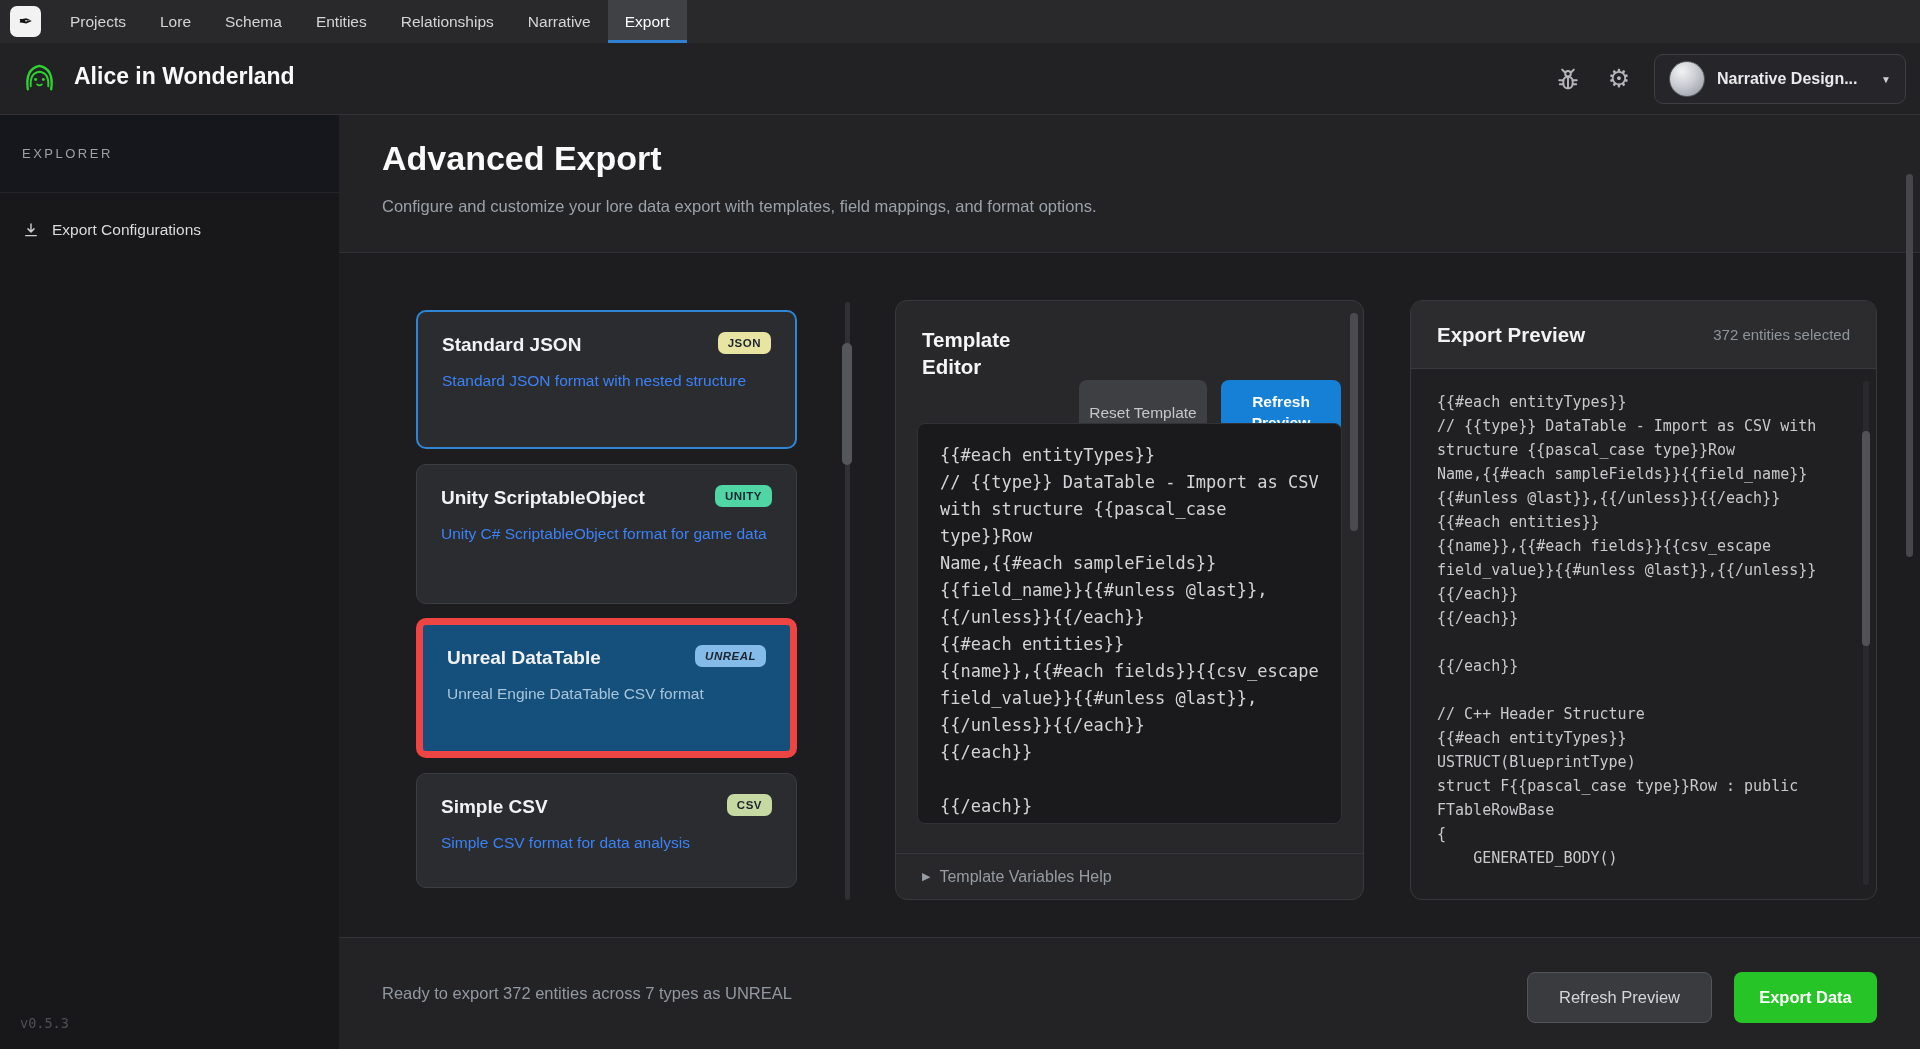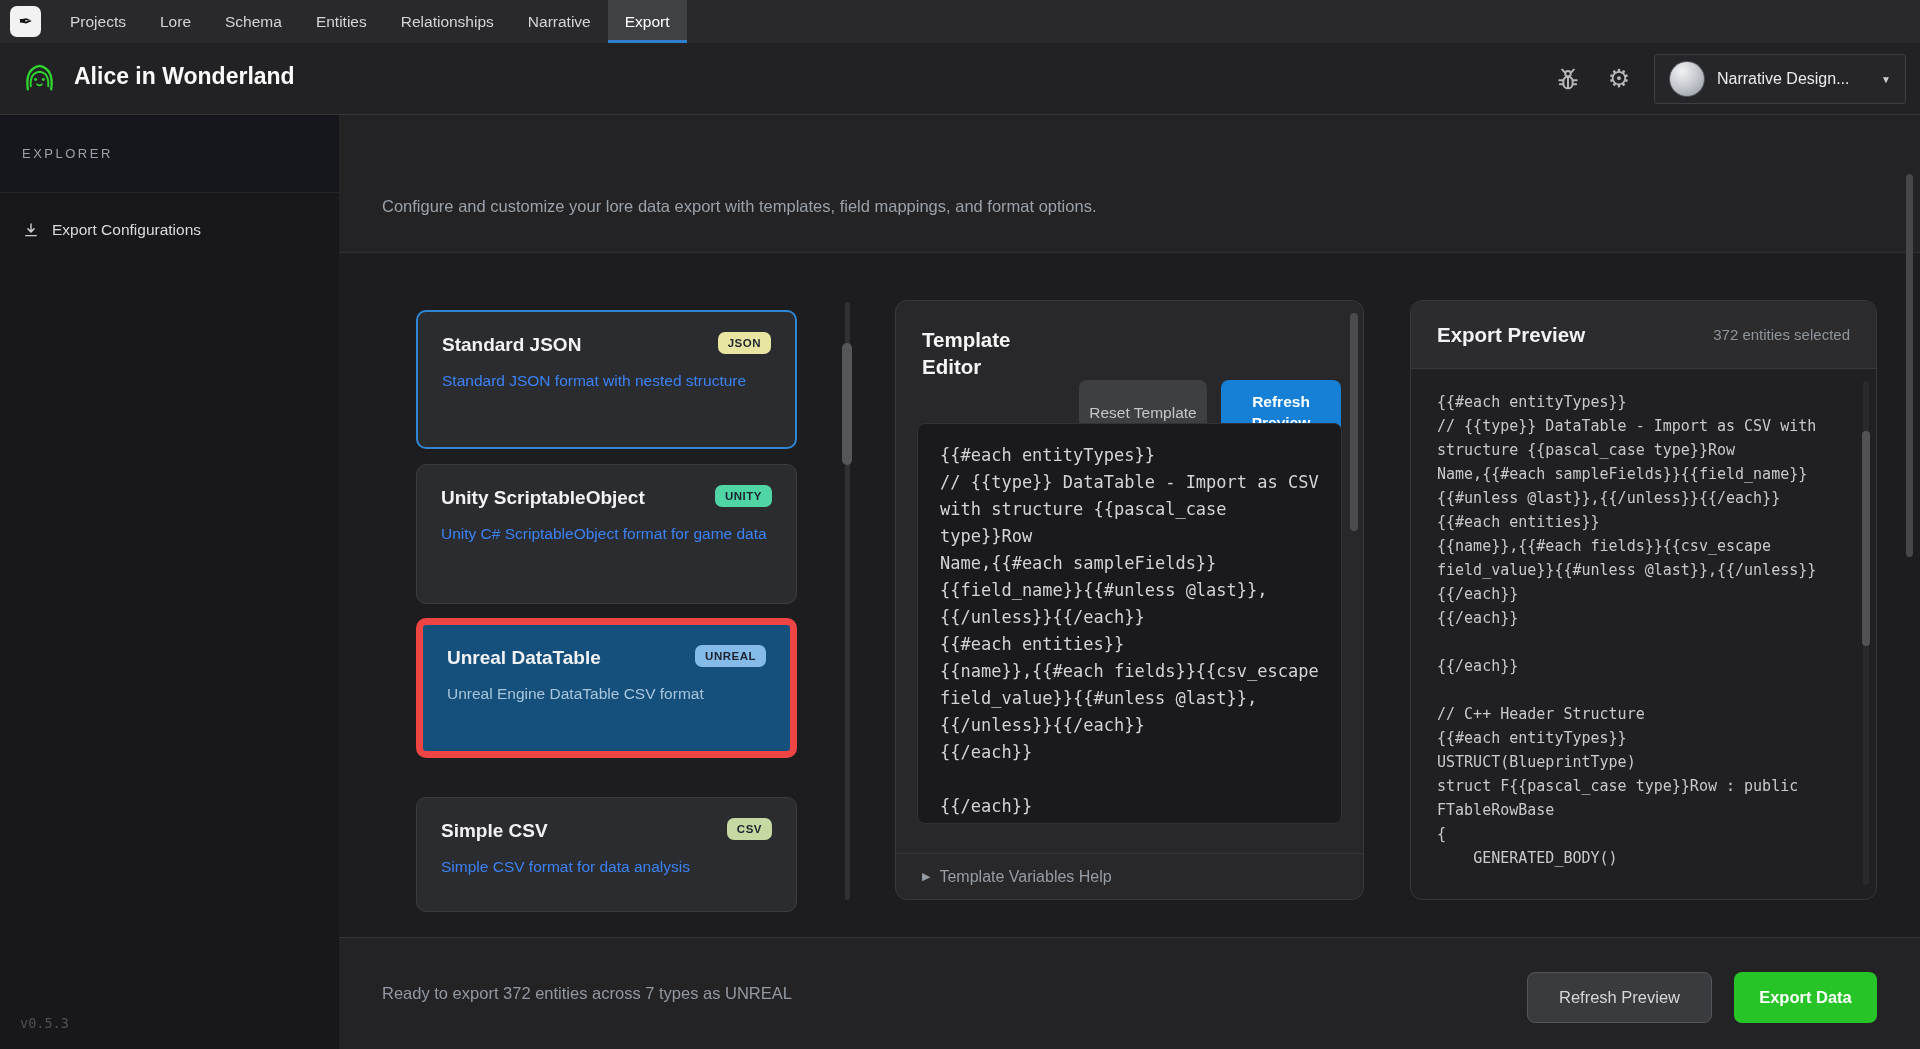--- a/index.html
+++ b/index.html
@@ -21,22 +21,22 @@
   .nav-item.active { background:#404144; color:#ffffff; box-shadow:inset 0 -3px 0 #2f80d0; }
 
   
   #appbar { position:absolute; left:0; top:43px; width:1920px; height:72px;
     background:#222224; border-bottom:1px solid #343437; }
   #project-avatar { position:absolute; left:20px; top:16px; width:39px; height:39px; }
   #project-title { position:absolute; left:74px; top:20px; font-size:23px; font-weight:700; color:#fafafa; }
   #bug-btn   { position:absolute; right:338px; top:22px; width:28px; height:28px; }
   #gear-btn  { position:absolute; right:284px; top:18px; font-size:25px; color:#b6b6ba; line-height:34px; text-align:center; width:34px;}
   #user-menu { position:absolute; right:14px; top:11px; width:252px; height:50px;
-    border:1px solid #3f3f43; border-radius:3px; background:#26262a;
-    display:flex; align-items:center; padding:0 14px; gap:12px; }
+    border:1px solid #3f3f43; border-radius:9px; background:#26262a;
+    display:flex; align-items:center; padding:0 14px; gap:12px;font-weight:bold; }
   #user-avatar { width:36px; height:36px; border-radius:50%;
     background:radial-gradient(circle at 35% 28%, #f2f2f4 0%, #c9ccd2 45%, #8e929b 100%);
     border:1px solid #55565c; flex:0 0 auto; }
   #user-label { font-size:16px; color:#eaeaec; flex:1 1 auto; white-space:nowrap; overflow:hidden; }
   #user-caret { font-size:10px; color:#cfcfd2; }
 
   
   #sidebar { position:absolute; left:0; top:115px; width:339px; bottom:0; background:#18181a; }
   #explorer-band { height:78px; background:#16171c; border-bottom:1px solid #24252b;
     display:flex; align-items:center; padding-left:22px; }
@@ -59,28 +59,28 @@
   .card { position:absolute; left:416px; width:381px; background:#2b2c2f;
     border:1px solid #3c3d41; border-radius:10px; padding:22px 24px; cursor:default; }
   .card.outlined { border:2px solid #2e86d4; }
   .card.selected { border:7px solid #ef4444; background:#15507c; }
   .card-head { display:flex; align-items:flex-start; justify-content:space-between; }
   .card-title { font-size:19px; font-weight:700; color:#f2f2f4; }
   .badge { font-size:11.5px; font-weight:700; letter-spacing:0.5px; color:#1d2430;
     padding:5px 10px; border-radius:7px; margin-top:-2px; }
   .badge.json   { background:#e8e5a2; }
   .badge.unity  { background:#4fd6a4; }
-  .badge.unreal { background:#85bbe8; }
+  .badge.unreal { background:#85bbe8;font-style:italic; }
   .badge.csv    { background:#c6d9a3; }
   .card-desc { margin-top:14px; font-size:15.5px; line-height:1.45; color:#3b82f6; }
   .card.selected .card-desc { color:#a9c5db; }
   #card-json   { top:310px; height:139px; }
   #card-unity  { top:464px; height:140px; }
   #card-unreal { top:618px; height:140px; }
-  #card-csv    { top:773px; height:115px;margin-top:24px; }
+  #card-csv    { top:773px; height:115px; }
 
   #list-scroll-track { position:absolute; left:845px; top:302px; width:5px; height:598px;
     background:#313135; border-radius:3px; }
   #list-scroll-thumb { position:absolute; left:842px; top:343px; width:10px; height:122px;
     background:#55565a; border-radius:5px; }
 
   
   #panel-editor { position:absolute; left:895px; top:300px; width:469px; height:600px;
     background:#28282b; border:1px solid #39393d; border-radius:12px; }
   #editor-head { display:flex; align-items:flex-start; padding:26px 22px 0 26px;flex-direction:column; }
@@ -179,20 +179,21 @@
   <div class="side-item">
     <svg class="icon" width="18" height="18" viewBox="0 0 24 24" fill="none" stroke="#cdcdcf" stroke-width="1.9" stroke-linecap="round" stroke-linejoin="round">
       <path d="M12 4 V14 M8 10.5 L12 14.5 L16 10.5 M5 19.5 H19"></path>
     </svg>
     <span>Export Configurations</span>
   </div>
   <div id="version">v0.5.3</div>
 </div>
 
 <div id="hero">
+  <div id="page-title">Advanced Export</div>
   <div id="page-subtitle">Configure and customize your lore data export with templates, field mappings, and format options.</div>
 </div>
 
 <div id="content"></div>
 
 <div id="card-json" class="card outlined">
   <div class="card-head">
     <div class="card-title">Standard JSON</div>
     <div class="badge json">JSON</div>
   </div>

